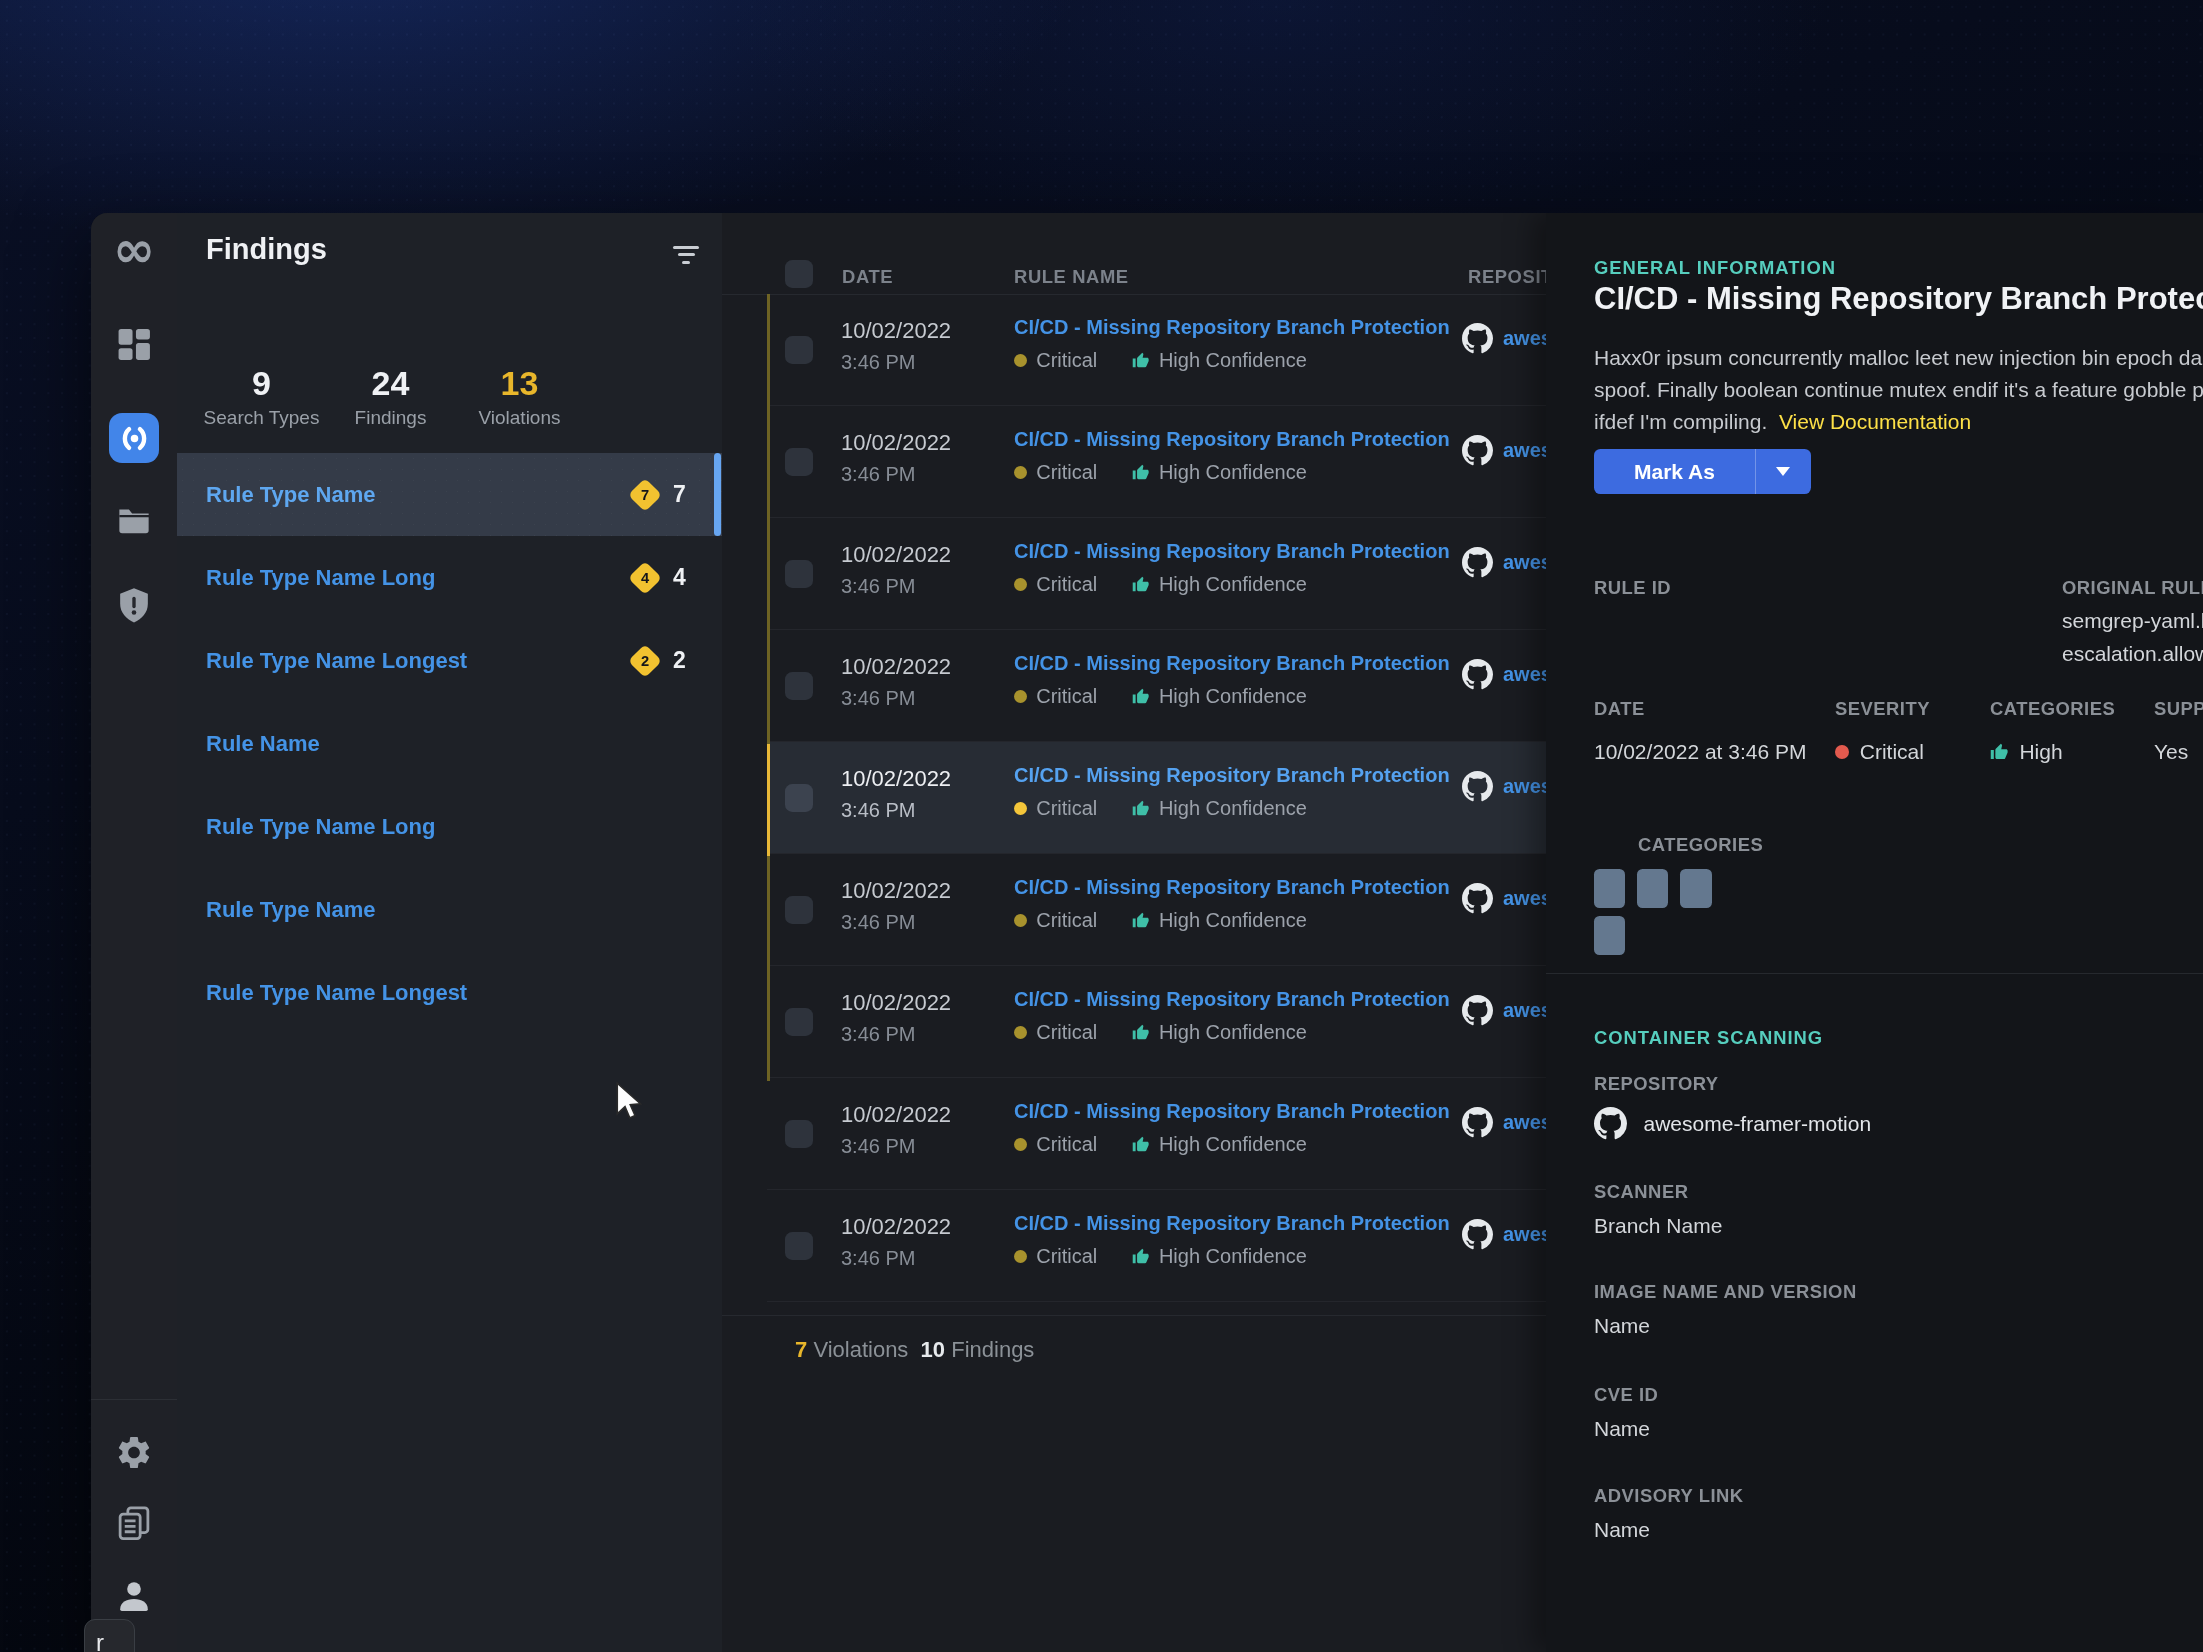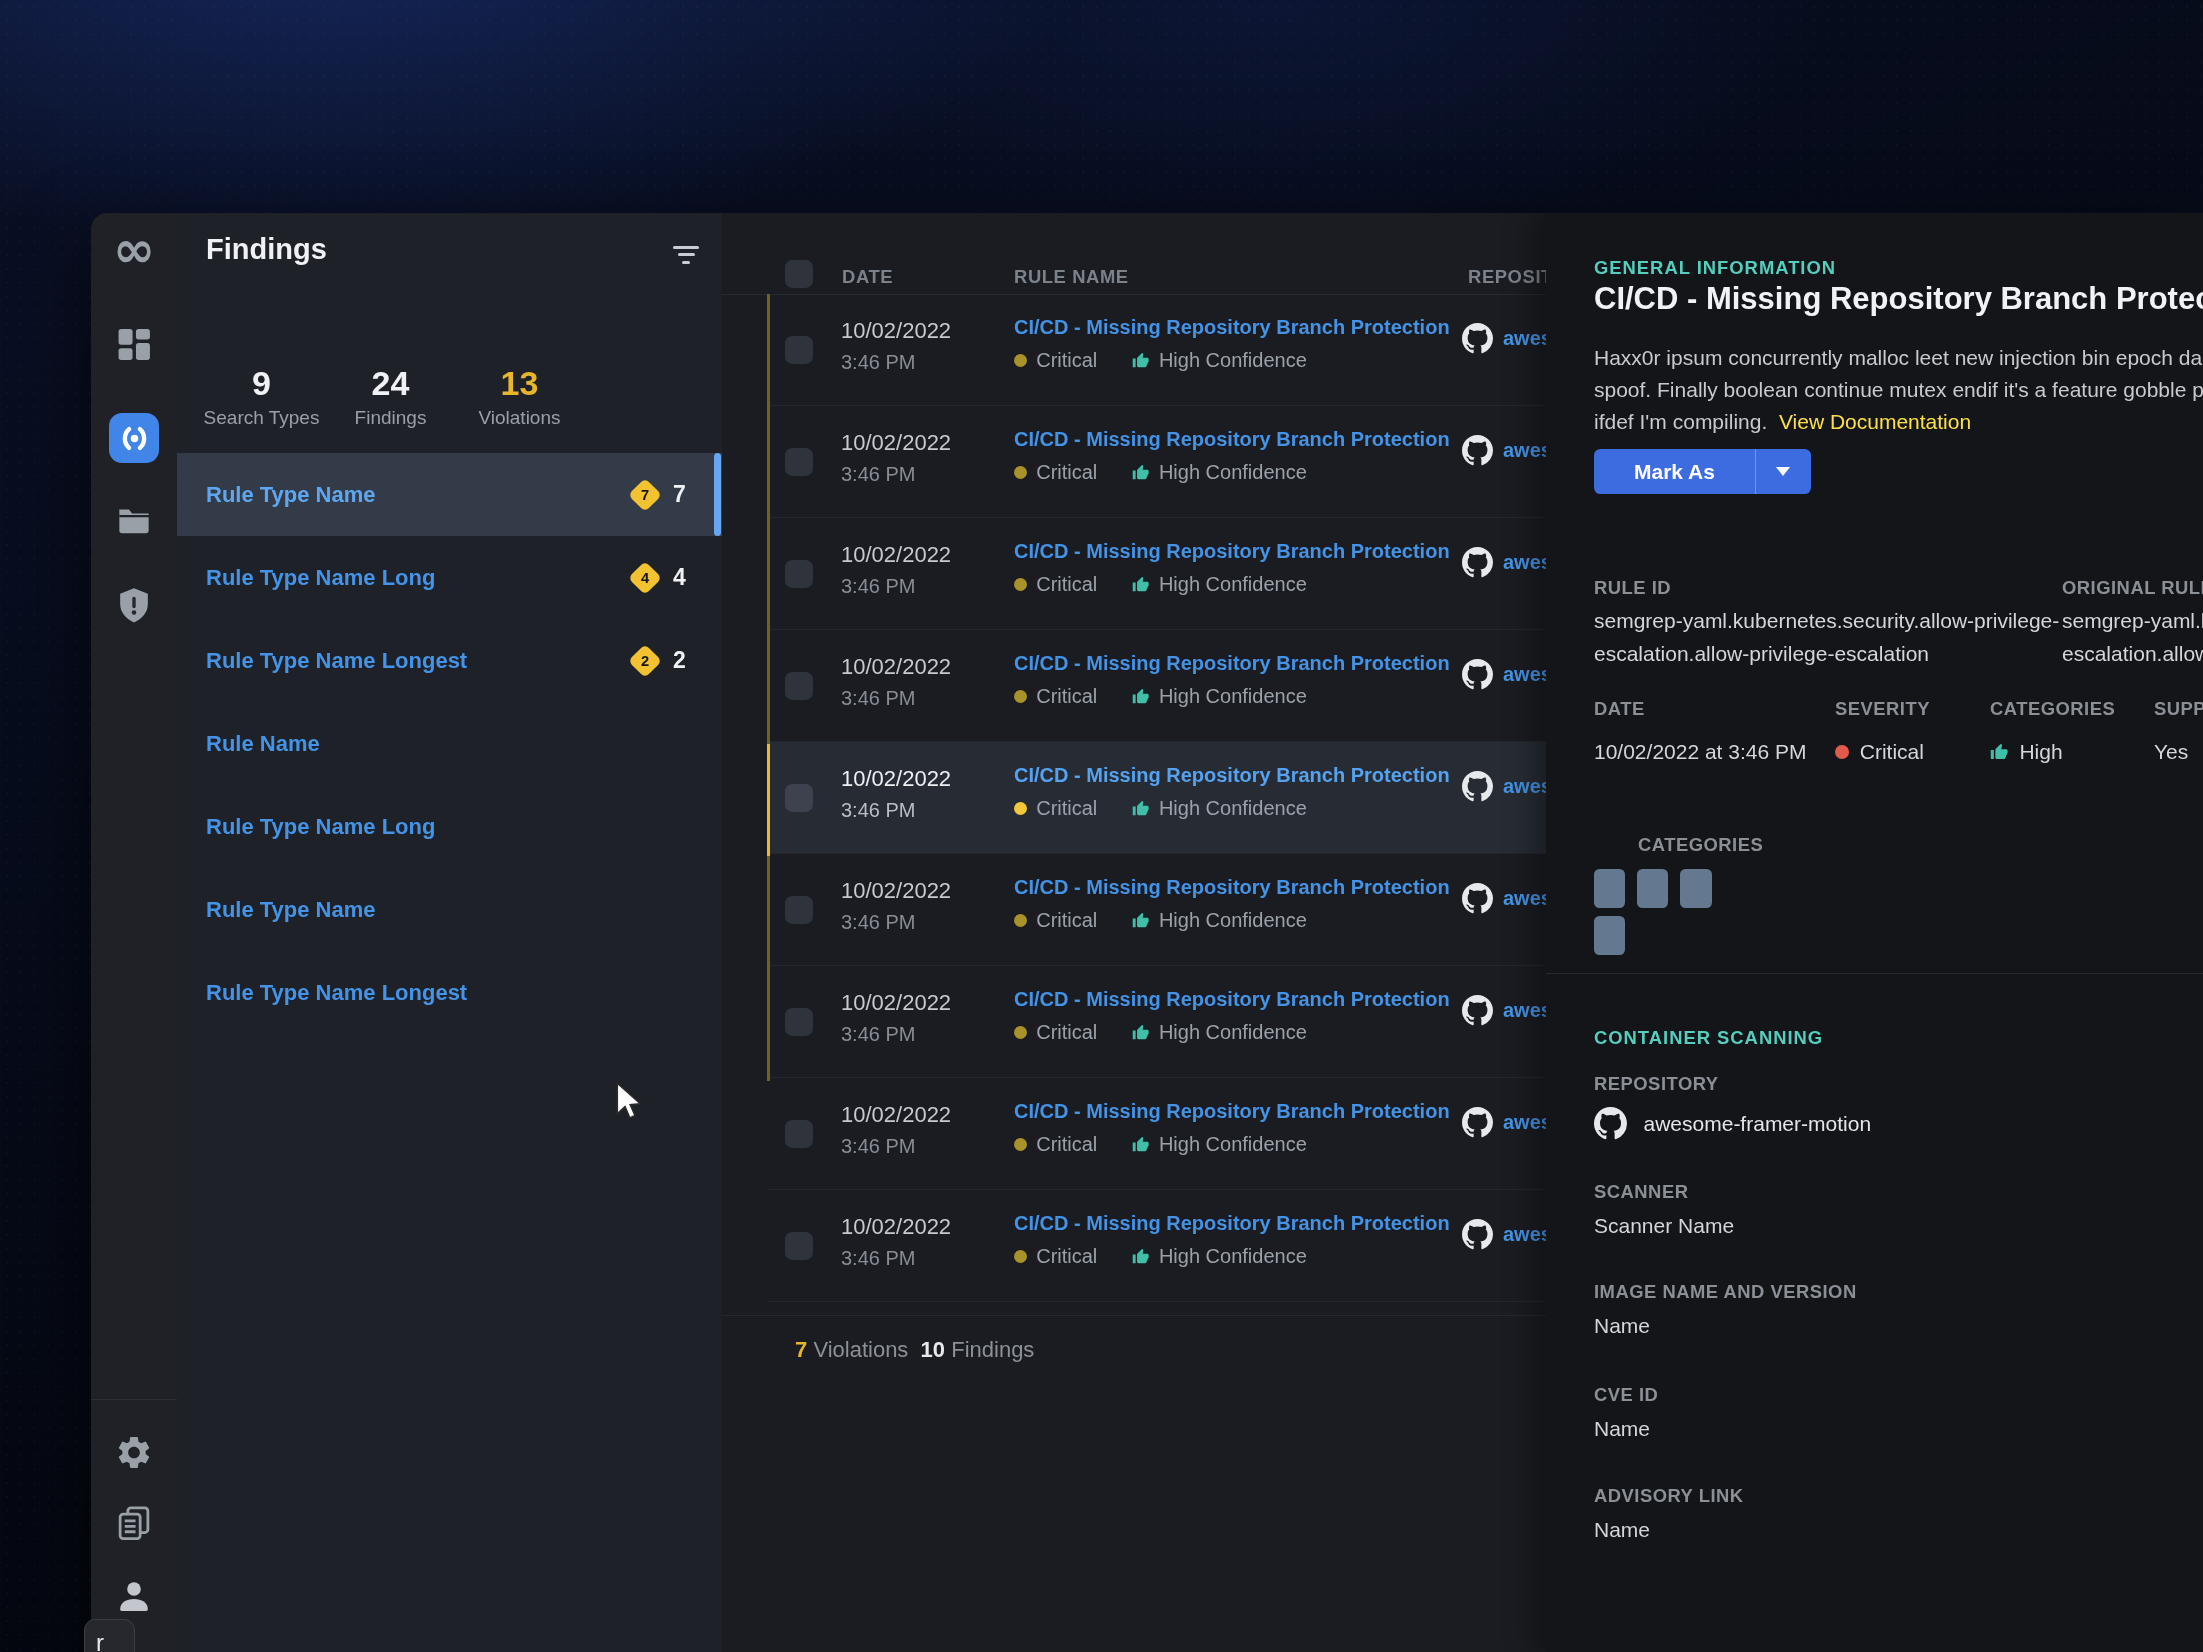--- a/index.html
+++ b/index.html
@@ -481,21 +481,20 @@
         </div>
       </div>
       <div class="markas">
         <span class="lbl">Mark As</span>
         <span class="sep"></span>
         <span class="car">
             <span class="caret"></span>
           </span>
       </div>
       <div class="d-label" style="position:absolute;left:48px;top:364px">RULE ID</div>
-      <div class="d-value ruleid-val">semgrep-yaml.kubernetes.security.allow-privilege-escalation.allow-privilege-escalation</div>
       <div class="d-label orig-label">ORIGINAL RULE ID</div>
       <div class="d-value orig-val">
         <div>semgrep-yaml.kubernetes.security.allow-privilege-</div>
         <div>escalation.allow-privilege-escalation</div>
       </div>
 
       <div class="meta m-date" style="position:absolute">
         <span class="d-label">DATE</span>
         <span class="val">10/02/2022 at 3:46 PM</span>
       </div>
@@ -543,21 +542,21 @@
       <div class="repo-row">
         <span class="gicon">
           <svg width="33" height="33" viewBox="0 0 16 16">
               <path fill="#e6e9ec" d="M8 0C3.58 0 0 3.58 0 8c0 3.54 2.29 6.53 5.47 7.59.4.07.55-.17.55-.38 0-.19-.01-.82-.01-1.49-2.01.37-2.53-.49-2.69-.94-.09-.23-.48-.94-.82-1.13-.28-.15-.68-.52-.01-.53.63-.01 1.08.58 1.23.82.72 1.21 1.87.87 2.33.66.07-.52.28-.87.51-1.07-1.78-.2-3.64-.89-3.64-3.95 0-.87.31-1.59.82-2.15-.08-.2-.36-1.02.08-2.12 0 0 .67-.21 2.2.82.64-.18 1.32-.27 2-.27s1.36.09 2 .27c1.53-1.04 2.2-.82 2.2-.82.44 1.1.16 1.92.08 2.12.51.56.82 1.27.82 2.15 0 3.07-1.87 3.75-3.65 3.95.29.25.54.73.54 1.48 0 1.07-.01 1.93-.01 2.2 0 .21.15.46.55.38A8.01 8.01 0 0 0 16 8c0-4.42-3.58-8-8-8z"></path>
             </svg>
         </span>
         <span class="rname">awesome-framer-motion</span>
       </div>
       <div class="cs-item">
         <span class="d-label" style="top:968px">SCANNER</span>
-        <span class="d-value" style="top:1001px">Scanner Name</span>
+        <span class="d-value" style="top:1001px">Branch Name</span>
       </div>
       <div class="cs-item">
         <span class="d-label" style="top:1068px">IMAGE NAME AND VERSION</span>
         <span class="d-value" style="top:1101px">Name</span>
       </div>
       <div class="cs-item">
         <span class="d-label" style="top:1171px">CVE ID</span>
         <span class="d-value" style="top:1204px">Name</span>
       </div>
       <div class="cs-item">

